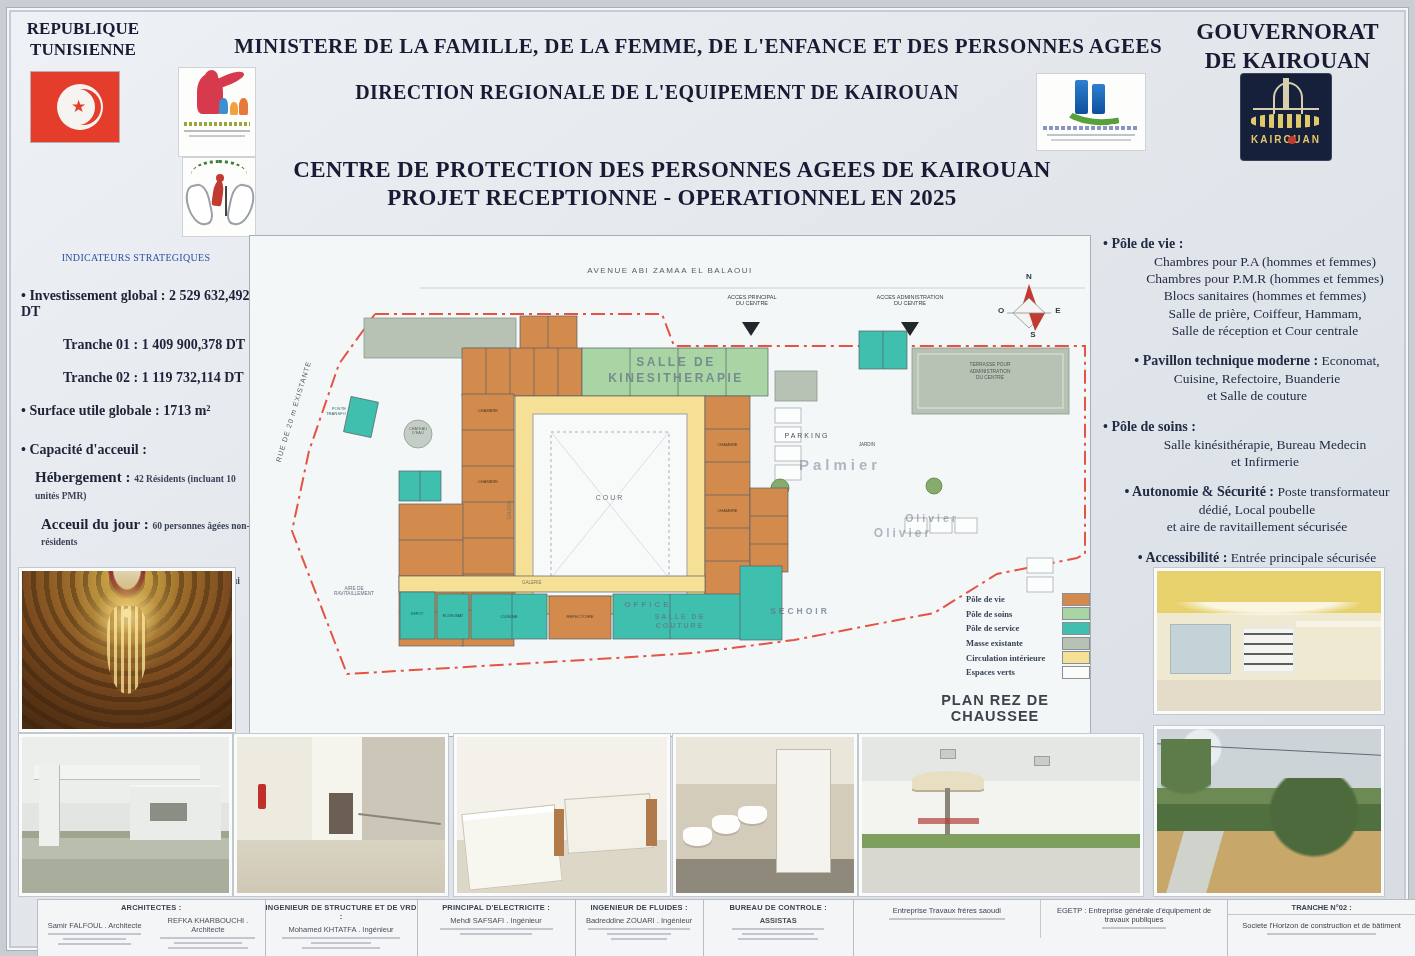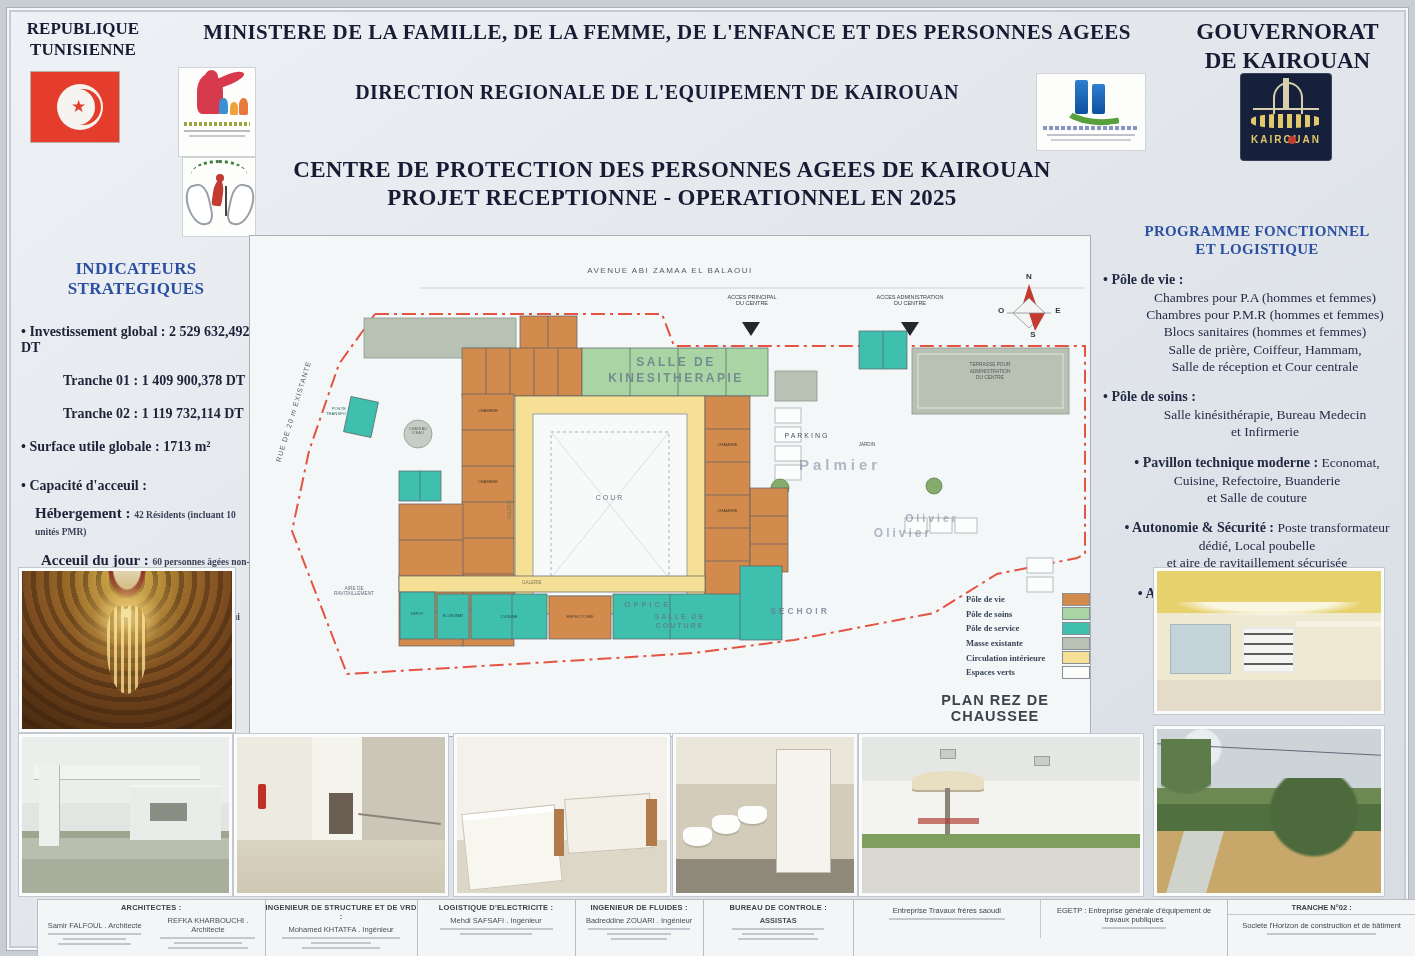--- a/index.html
+++ b/index.html
@@ -5,21 +5,21 @@
   html,body{margin:0;padding:0;width:1415px;height:956px;overflow:hidden;
     font-family:"Liberation Serif", serif; background:#c9ced4;}
   .abs{position:absolute;}
   .pre{white-space:pre-line;text-align:center;}
   
   #board{position:absolute;left:6px;top:7px;width:1401px;height:942px;
     background:linear-gradient(145deg,#eef1f5 0%,#e4e8ed 40%,#dde2e8 75%,#d7dce2 100%);
     border:1px solid #a9afb7; box-shadow:inset 0 0 0 2px #f5f7f9, inset 0 0 0 4px #c6cbd2;}
   
   .h-republic{left:16px;top:10px;width:120px;text-align:center;font-weight:bold;font-size:17px;line-height:1.25;color:#171b33;}
-  .h-ministry{left:165px;top:12px;width:990px;text-align:center;font-weight:bold;font-size:21px;color:#171b33;letter-spacing:.4px;}
+  .h-ministry{left:165px;top:26px;width:990px;text-align:right;font-weight:bold;font-size:21px;color:#171b33;letter-spacing:.4px;}
   .h-direction{left:245px;top:73px;width:810px;text-align:center;font-weight:bold;font-size:20px;color:#171b33;letter-spacing:.4px;}
   .h-gov{left:1158px;top:10px;width:245px;text-align:center;font-weight:bold;font-size:23px;line-height:1.25;color:#171b33;}
   .h-title{left:195px;top:148px;width:940px;text-align:center;font-weight:bold;font-size:23px;line-height:1.22;color:#171b33;letter-spacing:.3px;}
   
   .flag{left:24px;top:64px;width:88px;height:70px;background:#e43d2c;box-shadow:0 0 0 1px #b8b0a8;}
   .flag .disc{position:absolute;left:26px;top:12px;width:46px;height:46px;border-radius:50%;background:#f6f4f0;}
   .flag .cres{position:absolute;left:34px;top:17px;width:36px;height:36px;border-radius:50%;background:#e43d2c;}
   .flag .cres2{position:absolute;left:30px;top:17px;width:34px;height:36px;border-radius:50%;background:#f6f4f0;}
   .flag .star{position:absolute;left:40px;top:24px;font-size:17px;color:#e43d2c;font-family:"DejaVu Sans",sans-serif;}
   
@@ -52,21 +52,21 @@
   
   .logo-kai{left:1234px;top:66px;width:90px;height:86px;background:#16203a;border-radius:3px;box-shadow:0 0 0 1px #3a425a;}
   .lk-dome{position:absolute;left:32px;top:8px;width:26px;height:30px;border:2px solid #d8cfae;border-radius:50% 50% 0 0;border-bottom:0;}
   .lk-min{position:absolute;left:42px;top:4px;width:6px;height:30px;background:#d8cfae;}
   .lk-sq1{position:absolute;left:12px;top:34px;width:66px;height:2px;background:#d8cfae;}
   .lk-ar{position:absolute;left:10px;top:40px;width:70px;height:14px;background:repeating-linear-gradient(90deg,#e0c96a 0 5px,transparent 5px 9px);border-radius:40%;}
   .lk-txt{position:absolute;left:0;top:60px;width:90px;text-align:center;font-family:"Liberation Sans",sans-serif;font-weight:bold;font-size:10px;letter-spacing:2px;color:#e2c66a;}
   .lk-dot{position:absolute;left:47px;top:62px;width:8px;height:8px;border-radius:50%;background:#c23a30;}
   
   #indic{left:14px;top:232px;width:230px;color:#1d2338;}
-  .ind-h{text-align:center;font-weight:bold;font-size:17px;color:#2b50a2;letter-spacing:.3px;margin-top:19px;}
+  .ind-h{text-align:center;font-weight:normal;font-size:10px;color:#2b50a2;letter-spacing:.3px;margin-top:12px;}
   .ind-row{font-weight:bold;font-size:14px;line-height:1.12;}
   .ind-sm{font-weight:bold;font-size:9.5px;color:#3a4258;}
   .mt1{margin-top:25px;} .mt2{margin-top:18px;padding-left:42px;} .mt3{margin-top:17px;padding-left:42px;}
   .mt4{margin-top:17px;} .mt5{margin-top:24px;} .mt6{margin-top:11px;padding-left:14px;font-size:15px;}
   .mt7{margin-top:13px;padding-left:20px;font-size:15px;} .mt8{margin-top:22px;font-size:14.5px;}
   
   #prog{left:1092px;top:214px;width:316px;color:#232c46;}
   .prog-h{text-align:center;font-weight:bold;font-size:15px;color:#2b50a2;line-height:1.2;letter-spacing:.3px;}
   .prog-item{margin-top:13px;font-size:13.5px;line-height:1.28;}
   .prog-item b{font-size:14px;}
@@ -222,32 +222,30 @@
     <div class="ind-row mt2"><span>Tranche 01 :</span> <span>1 409 900,378 DT</span></div>
     <div class="ind-row mt3"><span>Tranche 02 :</span> <span>1 119 732,114 DT</span></div>
     <div class="ind-row mt4"><span>• Surface utile globale :</span> <span>1713 m²</span></div>
     <div class="ind-row mt5"><span>• Capacité d'acceuil :</span></div>
     <div class="ind-row mt6"><span>Hébergement :</span> <span class="ind-sm">42 Résidents (incluant 10 unités PMR)</span></div>
     <div class="ind-row mt7"><span>Acceuil du jour :</span> <span class="ind-sm">60 personnes âgées non-résidents</span></div>
     <div class="ind-row mt8"><span>• Localisation :</span> <span class="ind-sm">Avenue Abi Zamaa El Balaoui</span></div>
   </div>
 
   <div class="abs" id="prog">
-    <div class="prog-h pre">PROGRAMME FONCTIONNEL
-ET LOGISTIQUE</div>
     <div class="prog-item p-left"><b>• Pôle de vie :</b><span class="ptext pre">Chambres pour P.A (hommes et femmes)
 Chambres pour P.M.R (hommes et femmes)
 Blocs sanitaires (hommes et femmes)
 Salle de prière, Coiffeur, Hammam,
 Salle de réception et Cour centrale</span></div>
-    <div class="prog-item p-left"><b>• Pôle de soins :</b><span class="ptext pre">Salle kinésithérapie, Bureau Medecin
-et Infirmerie</span></div>
     <div class="prog-item p-center"><b>• Pavillon technique moderne :</b> <span class="ptext pre">Economat,
 Cuisine, Refectoire, Buanderie
 et Salle de couture</span></div>
+    <div class="prog-item p-left"><b>• Pôle de soins :</b><span class="ptext pre">Salle kinésithérapie, Bureau Medecin
+et Infirmerie</span></div>
     <div class="prog-item p-center"><b>• Autonomie &amp; Sécurité :</b> <span class="ptext pre">Poste transformateur
 dédié, Local poubelle
 et aire de ravitaillement sécurisée</span></div>
     <div class="prog-item p-center"><b>• Accessibilité :</b> <span class="ptext pre">Entrée principale sécurisée
 et parkings dédiés</span></div>
   </div>
 
   <div class="abs" id="plan">
     <svg width="840" height="500" viewBox="0 0 840 500">
       <line x1="170" y1="52" x2="835" y2="52" stroke="#ccd1d6" stroke-width="1.2"></line>
@@ -477,21 +475,21 @@
       </div>
     </div>
     <div class="fcell" style="width:152px;">
       <div class="fhead">INGENIEUR DE STRUCTURE ET DE VRD :</div>
       <div class="fname">Mohamed KHTATFA . Ingénieur</div>
       <div class="bl" style="width:78%;"></div>
       <div class="bl" style="width:40%;"></div>
       <div class="bl" style="width:52%;"></div>
     </div>
     <div class="fcell" style="width:158px;">
-      <div class="fhead">LOGISTIQUE D'ELECTRICITE :</div>
+      <div class="fhead">PRINCIPAL D'ELECTRICITE :</div>
       <div class="fname">Mehdi SAFSAFI . Ingénieur</div>
       <div class="bl" style="width:72%;"></div>
       <div class="bl" style="width:46%;"></div>
     </div>
     <div class="fcell" style="width:128px;">
       <div class="fhead">INGENIEUR DE FLUIDES :</div>
       <div class="fname">Badreddine ZOUARI . Ingénieur</div>
       <div class="bl" style="width:80%;"></div>
       <div class="bl" style="width:50%;"></div>
       <div class="bl" style="width:44%;"></div>

